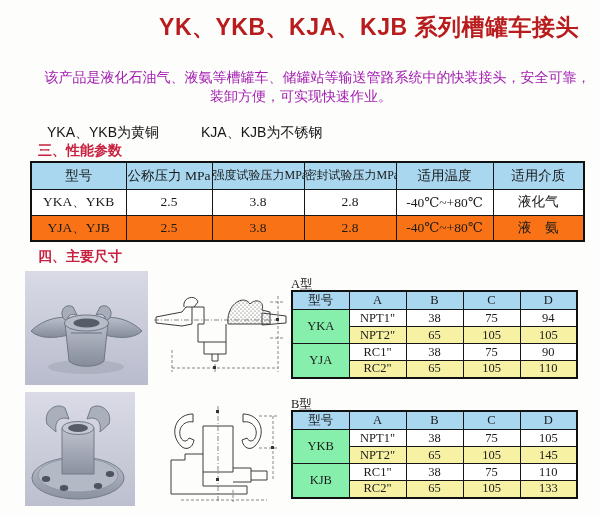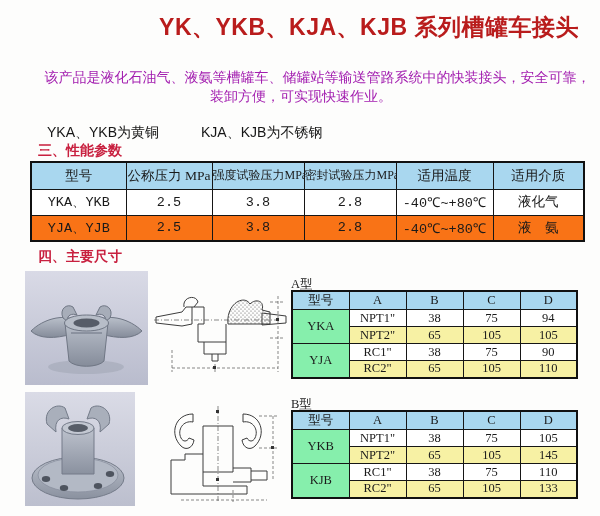--- a/index.html
+++ b/index.html
@@ -33,21 +33,21 @@
   .perf {
     position:absolute; left:30px; top:161px; width:553px;
     font-family:"Liberation Serif","DejaVu Serif",serif;
     font-size:13.5px;
   }
   .perf th, .perf td {
     border:1px solid #161616; text-align:center; vertical-align:middle;
     padding:0; overflow:hidden; white-space:nowrap;
   }
   .perf th { height:27px; background:#a9d7ef; font-weight:normal; }
-  .perf td { height:26px; background:#ffffff;font-family:Liberation Mono, monospace; }
+  .perf td { height:26px; background:#ffffff; }
   .perf tr.hl td { background:#f97316; }
   .perf { border:2px solid #111; }
   .perf .small { font-size:12px; }
 
   
   .dim-label {
     position:absolute; left:291px;
     font-family:"Liberation Serif","DejaVu Serif",serif;
     font-size:12.5px; color:#222;
   }

